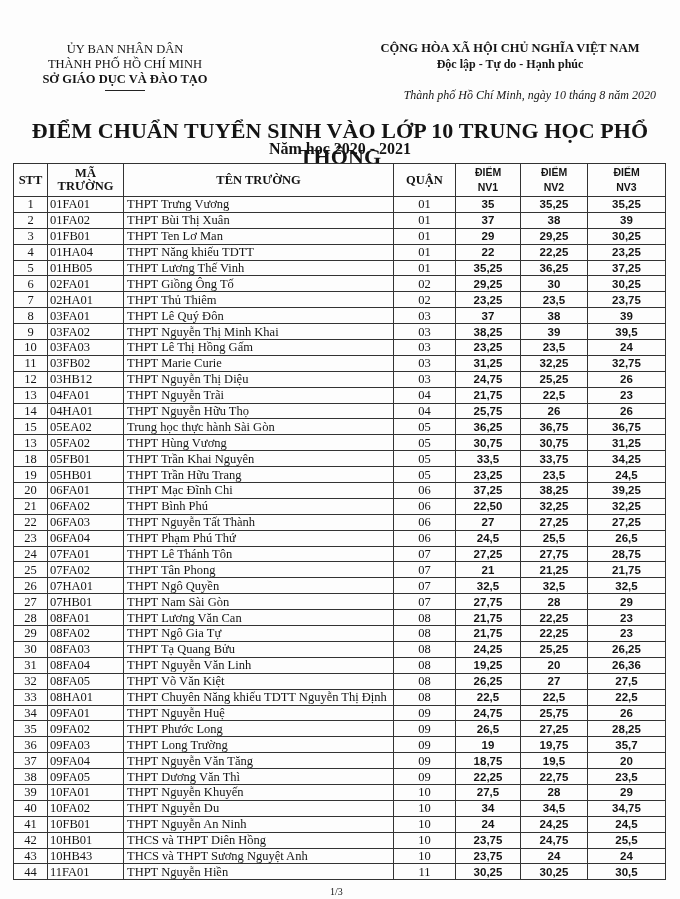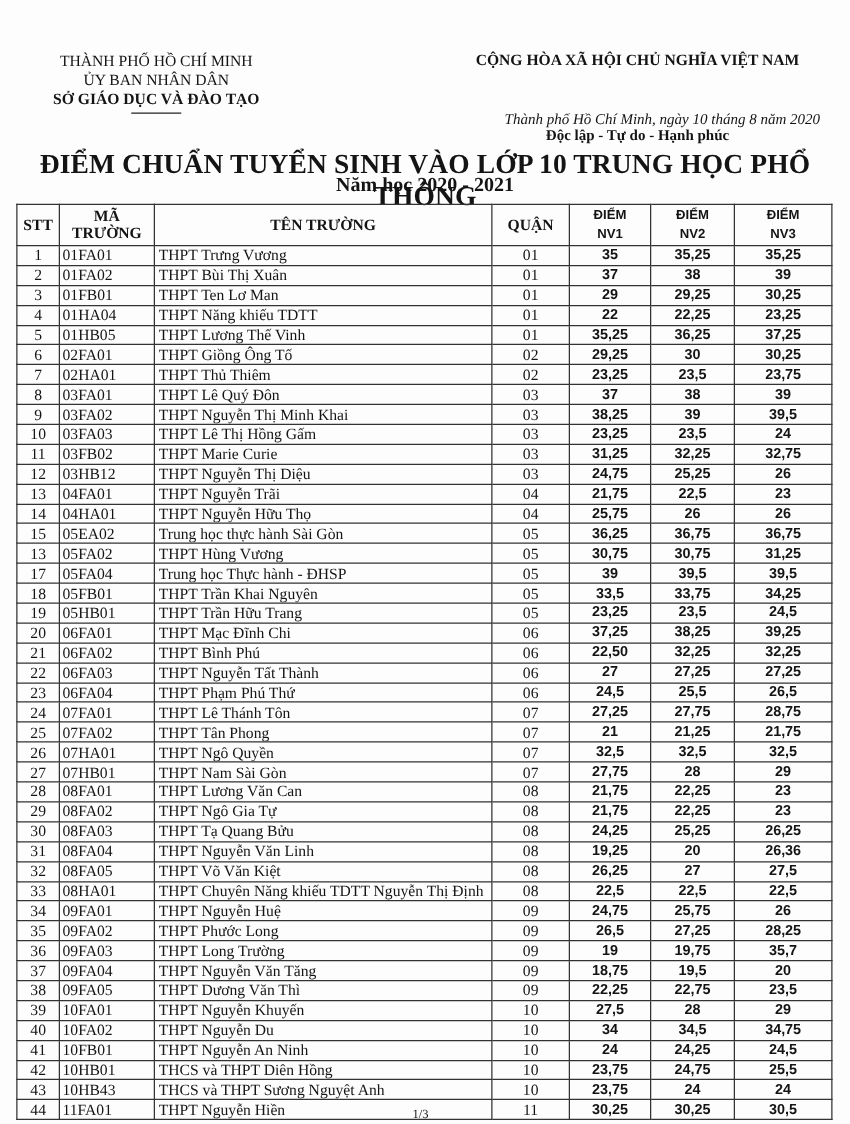--- a/index.html
+++ b/index.html
@@ -4,42 +4,42 @@
 <style>
   html, body { margin: 0; padding: 0; }
   body {
     width: 680px; height: 899px; background: #fdfdfd; position: relative; overflow: hidden;
     font-family: "Liberation Serif", "DejaVu Serif", serif; color: #141414;
   }
   .left-head { position: absolute; left: 30px; top: 42px; width: 190px; text-align: center; font-size: 12.5px; line-height: 15px; }
   .left-head .bold { font-weight: bold; }
   .left-head .rule { width: 40px; height: 1px; background: #222; margin: 3px auto 0; }
   .right-head { position: absolute; left: 360px; top: 40px; width: 300px; text-align: center; font-size: 12.5px; line-height: 16px; font-weight: bold; }
-  .right-head .motto { font-size: 12px; margin-top: 44px; }
+  .right-head .motto { font-size: 12px; }
   .date-line { position: absolute; right: 24px; top: 88px; font-style: italic; font-size: 12px; }
   .title { position: absolute; left: 0; width: 680px; top: 118px; text-align: center; font-weight: bold; font-size: 22px; letter-spacing: 0.1px; }
   .subtitle { position: absolute; left: 0; width: 680px; top: 140px; text-align: center; font-weight: bold; font-size: 16px; }
   table { position: absolute; left: 13px; top: 163px; border-collapse: collapse; table-layout: fixed; width: 652px; }
   th, td { border: 1px solid #333; padding: 0; overflow: hidden; white-space: nowrap; }
   th { height: 32px; font-size: 12.5px; font-weight: bold; text-align: center; line-height: 13px; }
   th.sans { font-family: "Liberation Sans", "DejaVu Sans", sans-serif; font-size: 10.5px; line-height: 15px; }
   td { height: 14.9px; font-size: 12.5px; line-height: 14px; }
   td.stt { text-align: center; }
   td.code { padding-left: 2px; }
   td.name { padding-left: 3px; }
   td.dist { text-align: center; }
   td.score { text-align: center; font-family: "Liberation Sans", "DejaVu Sans", sans-serif; font-weight: bold; font-size: 11.5px; }
   .page-num { position: absolute; left: 330px; top: 886px; font-size: 10px; }
 </style>
 </head>
 <body>
 
 <div class="left-head">
+  <div>ỦY BAN NHÂN DÂN</div>
   <div>THÀNH PHỐ HỒ CHÍ MINH</div>
-  <div>ỦY BAN NHÂN DÂN</div>
   <div class="bold">SỞ GIÁO DỤC VÀ ĐÀO TẠO</div>
   <div class="rule"></div>
 </div>
 
 <div class="right-head">
   <div>CỘNG HÒA XÃ HỘI CHỦ NGHĨA VIỆT NAM</div>
   <div class="motto">Độc lập - Tự do - Hạnh phúc</div>
 </div>
 
 <div class="date-line">Thành phố Hồ Chí Minh, ngày 10 tháng 8 năm 2020</div>
@@ -207,29 +207,20 @@
       <tr>
         <td class="stt">13</td>
         <td class="code">05FA02</td>
         <td class="name">THPT Hùng Vương</td>
         <td class="dist">05</td>
         <td class="score">30,75</td>
         <td class="score">30,75</td>
         <td class="score">31,25</td>
       </tr>
       <tr>
-        <td class="stt">17</td>
-        <td class="code">05FA04</td>
-        <td class="name">Trung học Thực hành - ĐHSP</td>
-        <td class="dist">05</td>
-        <td class="score">39</td>
-        <td class="score">39,5</td>
-        <td class="score">39,5</td>
-      </tr>
-      <tr>
         <td class="stt">18</td>
         <td class="code">05FB01</td>
         <td class="name">THPT Trần Khai Nguyên</td>
         <td class="dist">05</td>
         <td class="score">33,5</td>
         <td class="score">33,75</td>
         <td class="score">34,25</td>
       </tr>
       <tr>
         <td class="stt">19</td>

